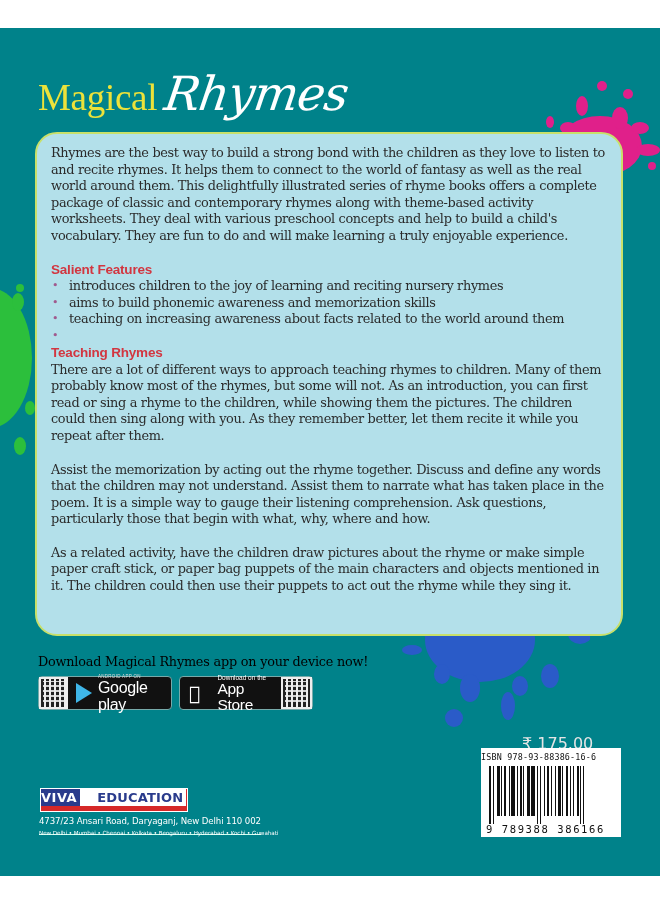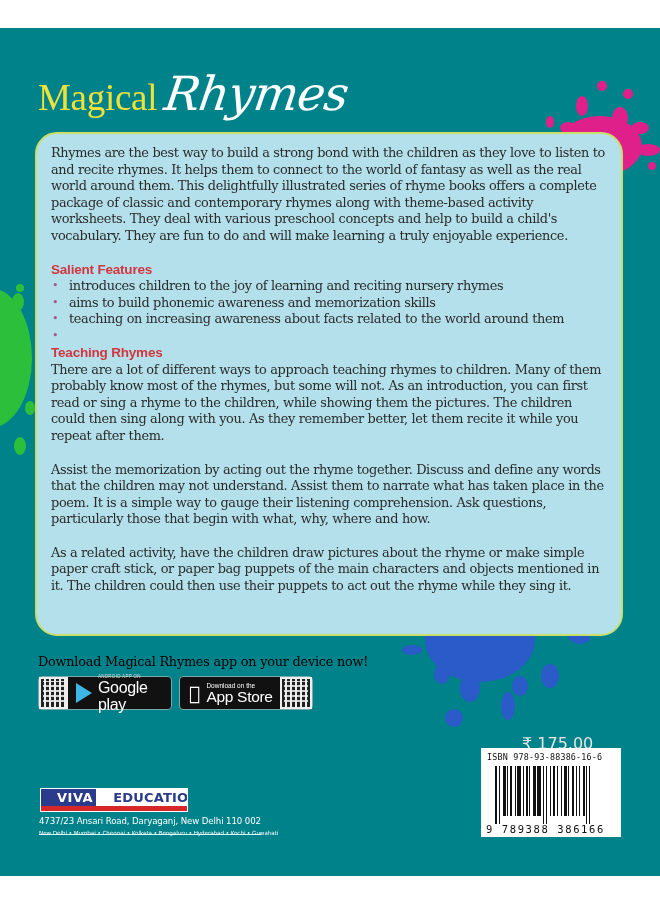--- a/index.html
+++ b/index.html
@@ -67,49 +67,49 @@
     background: repeating-linear-gradient(0deg, transparent 0 3px, rgba(238,238,238,.85) 3px 5px);
   }
   .gp { left: 38px; width: 134px; }
   .gp .play-icon { width: 0; height: 0; border-top: 10px solid transparent; border-bottom: 10px solid transparent;
     border-left: 16px solid #3fb6e8; margin-left: 8px; position: relative; }
   .gp .texts { margin-left: 6px; color: #fff; font-family: "Liberation Sans", sans-serif; }
   .gp .small { font-size: 4.5px; letter-spacing: 0.3px; color: #ddd; }
   .gp .big { font-size: 16px; line-height: 17px; letter-spacing: -0.3px; }
   .as { left: 179px; width: 134px; }
   .as .apple-icon { color: #fff; font-size: 19px; margin-left: 9px; font-family: "DejaVu Sans", sans-serif; }
-  .as .texts { margin-left: 6px; color: #fff; font-family: "Liberation Sans", sans-serif; }
+  .as .texts { margin-left: 17px; color: #fff; font-family: "Liberation Sans", sans-serif; }
   .as .small { font-size: 6.5px; }
   .as .big { font-size: 15.5px; line-height: 16px; letter-spacing: -0.3px; }
   .as .qr { margin-left: auto; }
 
   .price {
     position: absolute; left: 522px; top: 706px; color: #e5e5e5;
     font-family: "DejaVu Sans", sans-serif; font-size: 16px;
   }
   .isbn-box {
     position: absolute; left: 481px; top: 720px; width: 140px; height: 89px; background: #ffffff;
-    padding: 4px 5px 0 6px;
+    padding: 4px 5px 0 0;
   }
   .isbn-text { font-family: "DejaVu Sans Mono", monospace; font-size: 8.4px; color: #111; letter-spacing: 0.2px; }
   .barcode { display: flex; height: 58px; margin-top: 4px; margin-left: 8px; align-items: flex-start; }
   .barcode span { display: block; background: #111; height: 50px; }
   .barcode span.long { height: 58px; }
   .isbn-digits {
     position: absolute; left: 5px; bottom: 2px; font-family: "DejaVu Sans Mono", monospace;
     font-size: 10.5px; color: #111; letter-spacing: 1.6px; background: transparent;
   }
 
   .logo {
     position: absolute; left: 40px; top: 760px; width: 148px; height: 24px;
     background: #d62828; border: 1.5px solid #fff; overflow: hidden;
     font-family: "DejaVu Sans", sans-serif; font-weight: bold; font-size: 13px;
     display: flex; align-items: flex-start;
   }
-  .logo .viva { color: #fff; background: #2a3b8c; padding: 1px 3px 0 16px; height: 23px; letter-spacing: 0.5px; }
+  .logo .viva { color: #fff; background: #2a3b8c; padding: 1px 3px 0 0; height: 23px; letter-spacing: 0.5px; }
   .logo .edu { color: #2a3b8c; background: #fff; padding: 1px 3px 0 17px; height: 17px; letter-spacing: 0.2px; }
   .logo-bg { position: absolute; left: 0; top: 17px; width: 100%; height: 8px; background: #d62828; }
   .address {
     position: absolute; left: 39px; top: 788px; color: #fff;
     font-family: "DejaVu Sans", sans-serif; font-size: 8.6px; letter-spacing: -0.1px;
     border-bottom: 1px solid #cfe; padding-bottom: 8px;
   }
   .cities {
     position: absolute; left: 39px; top: 802px; color: #fff;
     font-family: "DejaVu Sans", sans-serif; font-size: 5.6px; letter-spacing: -0.05px;

